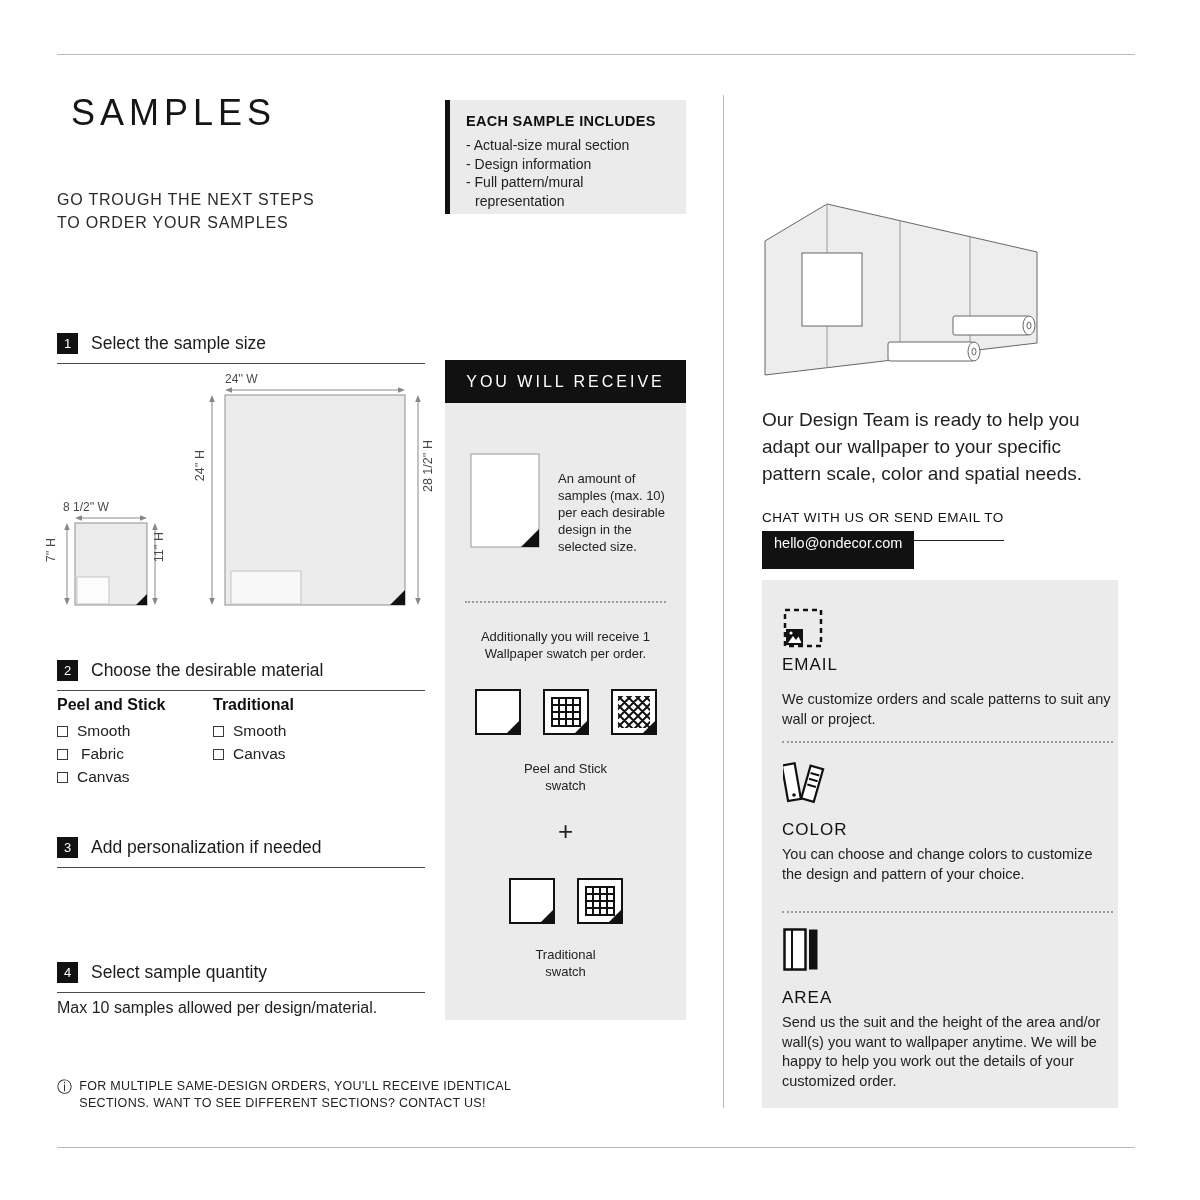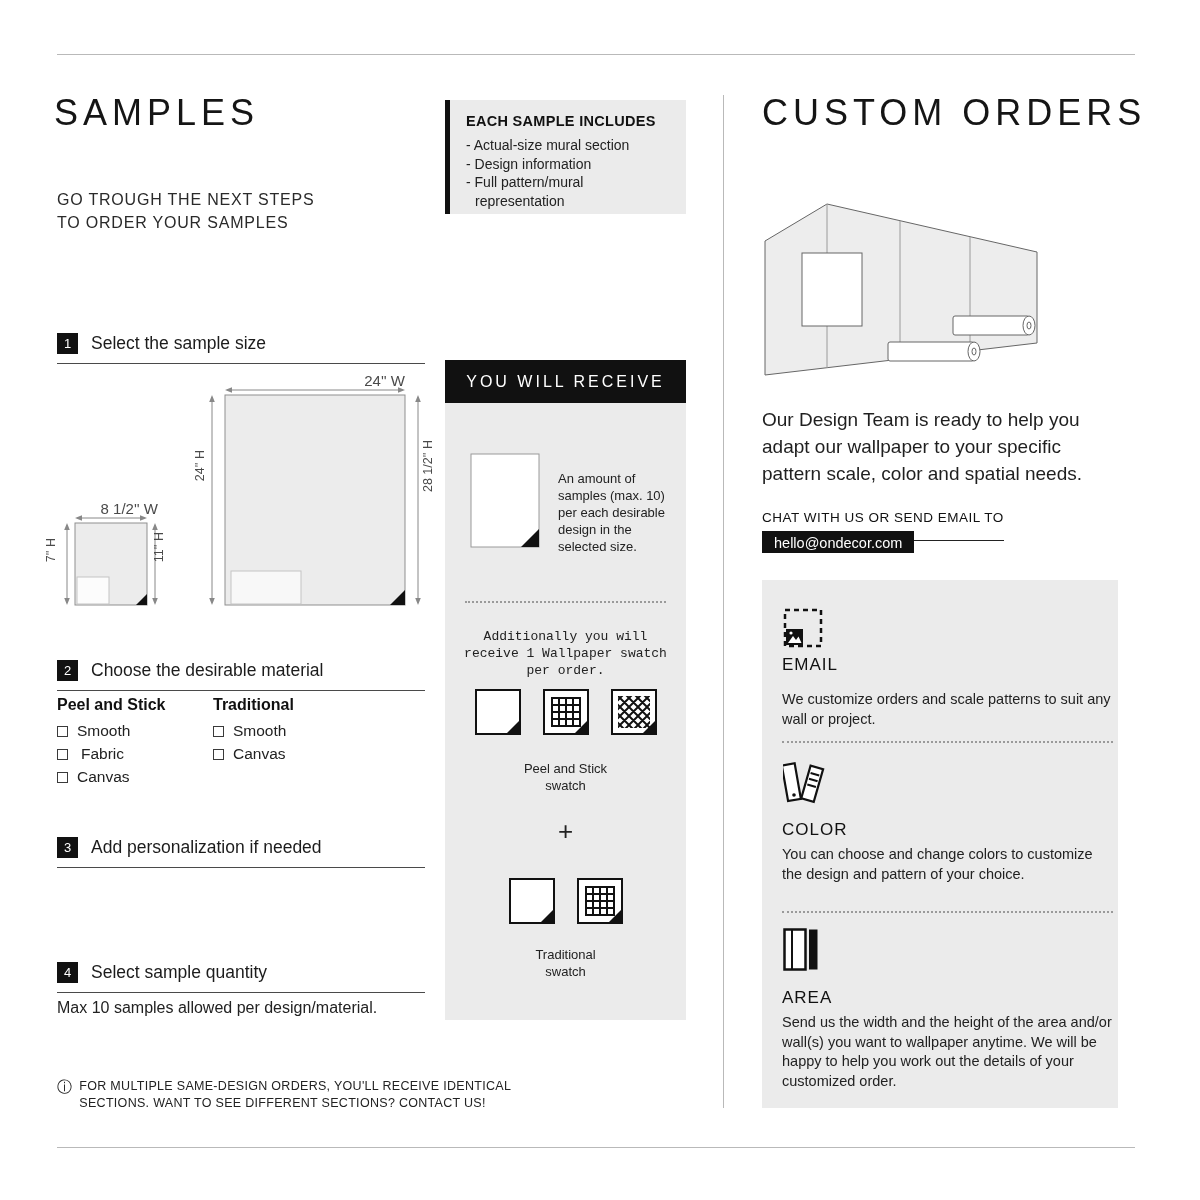--- a/index.html
+++ b/index.html
@@ -19,21 +19,21 @@
   .includes-box { background:#ebebeb; border-left:5px solid #111; padding:13px 14px 4px 16px; }
   .includes-title { font-size:14.5px; font-weight:bold; letter-spacing:0.3px; margin-bottom:7px; color:#111; }
   .inc-item { font-size:14px; line-height:18.5px; padding-left:9px; text-indent:-9px; color:#222; }
 
   
   .step-header { display:flex; align-items:center; gap:13px; border-bottom:1px solid #4a4a4a; padding-bottom:9px; width:368px; }
   .step-num { width:21px; height:21px; background:#111; color:#fff; font-size:13px; display:flex; align-items:center; justify-content:center; flex:0 0 21px; }
   .step-title { font-size:17.5px; color:#1c1c1c; }
   .body-text { font-size:16px; line-height:21.5px; color:#222; }
 
-  .dim-label { font-size:15px; color:#4a4a4a; text-align:right; }
+  .dim-label { font-size:12px; color:#4a4a4a; text-align:left; }
   .vlabel { writing-mode:vertical-rl; transform:rotate(180deg); font-size:12.5px; color:#4a4a4a; }
 
   .mat-header { font-size:16px; font-weight:bold; color:#111; }
   .mat-option { display:flex; align-items:center; gap:9px; font-size:15.5px; color:#222; }
   .cb { width:11px; height:11px; border:1.5px solid #3a3a3a; display:inline-block; flex:0 0 11px; }
 
   .footnote { display:flex; gap:7px; font-size:12.5px; letter-spacing:0.3px; line-height:17px; color:#222; }
   .info-glyph { font-size:15px; line-height:17px; }
 
   
@@ -41,35 +41,35 @@
   .receive-panel { background:#ebebeb; }
   .small-text { font-size:13px; line-height:17px; color:#222; }
   .center { text-align:center; }
   .dotted { border-top:2px dotted #9a9a9a; height:0; }
   .swatch-row { display:flex; justify-content:center; gap:22px; }
   .plus { font-size:26px; font-weight:300; color:#222; }
 
   
   .intro { font-size:19px; line-height:27px; color:#1f1f1f; }
   .chat-label { font-size:13.5px; letter-spacing:0.5px; color:#111; border-bottom:1px solid #222; padding-bottom:15px; display:inline-block; }
-  .email-badge { background:#111; color:#fff; font-size:14.5px; padding:4px 12px 2px; display:inline-block; }
+  .email-badge { background:#111; color:#fff; font-size:14.5px; padding:4px 12px 18px; display:inline-block; }
   .features-panel { background:#ebebeb; }
   .feat-name { font-size:17px; letter-spacing:1px; color:#111; }
   .feat-text { font-size:14.5px; line-height:19.5px; color:#222; }
 </style>
 </head>
 <body>
 
 <div id="page">
 
   <div class="abs rule" style="left:57px; top:54px; width:1078px;"></div>
   <div class="abs rule" style="left:57px; top:1147px; width:1078px;"></div>
   <div class="abs vrule" style="left:723px; top:95px; height:1013px;"></div>
 
-  <div class="abs big-title" style="left:54px; top:92px;">SAMPLES</div>
+  <div class="abs big-title" style="left:71px; top:92px;">SAMPLES</div>
   <div class="abs subtitle" style="left:57px; top:188px;">GO TROUGH THE NEXT STEPS
 TO ORDER YOUR SAMPLES</div>
 
   <div class="abs includes-box" style="left:445px; top:100px; width:241px;">
     <div class="includes-title">EACH SAMPLE INCLUDES</div>
     <div class="inc-item">- Actual-size mural section</div>
     <div class="inc-item">- Design information</div>
     <div class="inc-item">- Full pattern/mural representation</div>
   </div>
 
@@ -168,21 +168,21 @@
   <div class="abs receive-panel" style="left:445px; top:403px; width:241px; height:617px;"></div>
 
   <svg class="abs" style="left:470px; top:453px;" width="70" height="95" viewBox="0 0 70 95">
     <rect x="1" y="1" width="68" height="93" fill="#ffffff" stroke="#9a9a9a" stroke-width="1"></rect>
     <path d="M69 94 L51 94 L69 76 Z" fill="#111"></path>
   </svg>
   <div class="abs small-text" style="left:558px; top:470px; width:120px;">An amount of samples (max. 10) per each desirable design in the selected size.</div>
 
   <div class="abs dotted" style="left:465px; top:601px; width:201px;"></div>
 
-  <div class="abs small-text center" style="left:464px; top:628px; width:203px;font-family:Liberation Mono, monospace;">Additionally you will receive 1 Wallpaper swatch per order.</div>
+  <div class="abs small-text center" style="left:464px; top:628px; width:203px;">Additionally you will receive 1 Wallpaper swatch per order.</div>
 
   <div class="abs swatch-row" style="left:445px; top:689px; width:241px;">
     <svg width="46" height="46" viewBox="0 0 46 46">
       <rect x="1" y="1" width="44" height="44" fill="#fff" stroke="#111" stroke-width="2"></rect>
       <path d="M45 45 L31 45 L45 31 Z" fill="#111"></path>
     </svg>
     <svg width="46" height="46" viewBox="0 0 46 46">
       <rect x="1" y="1" width="44" height="44" fill="#fff" stroke="#111" stroke-width="2"></rect>
       <g stroke="#111" stroke-width="2" fill="none">
         <rect x="9" y="9" width="28" height="28"></rect>
@@ -226,21 +226,20 @@
         <line x1="9" y1="16" x2="37" y2="16"></line>
           <line x1="9" y1="23" x2="37" y2="23"></line>
           <line x1="9" y1="30" x2="37" y2="30"></line>
       </g>
       <path d="M45 45 L31 45 L45 31 Z" fill="#111"></path>
     </svg>
   </div>
   <div class="abs small-text center preline" style="left:445px; top:946px; width:241px;">Traditional
 swatch</div>
 
-  <div class="abs big-title" style="left:762px; top:92px;">CUSTOM ORDERS</div>
 
   <svg class="abs" style="left:760px; top:195px;" width="280" height="185" viewBox="0 0 280 185">
     <polygon points="5,46 67,9 277,57 277,148 5,180" fill="#ededed" stroke="#666" stroke-width="1"></polygon>
     <line x1="67" y1="9" x2="67" y2="173" stroke="#9a9a9a" stroke-width="1"></line>
     <line x1="140" y1="26" x2="140" y2="164" stroke="#9a9a9a" stroke-width="1"></line>
     <line x1="210" y1="42" x2="210" y2="156" stroke="#9a9a9a" stroke-width="1"></line>
     <rect x="42" y="58" width="60" height="73" fill="#ffffff" stroke="#666" stroke-width="1"></rect>
     <g>
       <rect x="193" y="121" width="76" height="19" rx="2" fill="#fff" stroke="#666" stroke-width="1"></rect>
       <ellipse cx="269" cy="130.5" rx="6" ry="9.5" fill="#fff" stroke="#666" stroke-width="1"></ellipse>
@@ -289,15 +288,15 @@
   <div class="abs feat-name" style="left:782px; top:820px;">COLOR</div>
   <div class="abs feat-text" style="left:782px; top:845px; width:320px;">You can choose and change colors to customize the design and pattern of your choice.</div>
   <div class="abs dotted" style="left:782px; top:911px; width:331px;"></div>
 
   <svg class="abs" style="left:783px; top:928px;" width="36" height="44" viewBox="0 0 36 44">
     <rect x="1.5" y="1.5" width="21" height="40" fill="#fff" stroke="#111" stroke-width="2.5"></rect>
     <line x1="9" y1="1.5" x2="9" y2="41.5" stroke="#111" stroke-width="2"></line>
     <rect x="26" y="1.5" width="8.5" height="40" fill="#111"></rect>
   </svg>
   <div class="abs feat-name" style="left:782px; top:988px;">AREA</div>
-  <div class="abs feat-text" style="left:782px; top:1013px; width:345px;">Send us the width and the height of the area and/or wall(s) you want to wallpaper anytime. We will be happy to help you work out the details of your customized order.</div>
+  <div class="abs feat-text" style="left:782px; top:1013px; width:345px;">Send us the suit and the height of the area and/or wall(s) you want to wallpaper anytime. We will be happy to help you work out the details of your customized order.</div>
 
 </div>
 
 </body></html>

